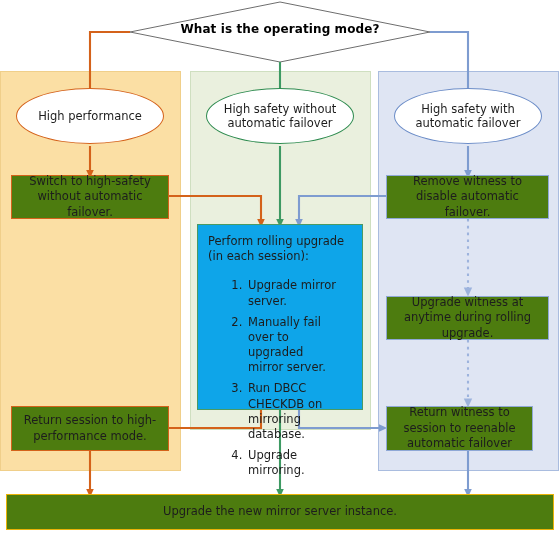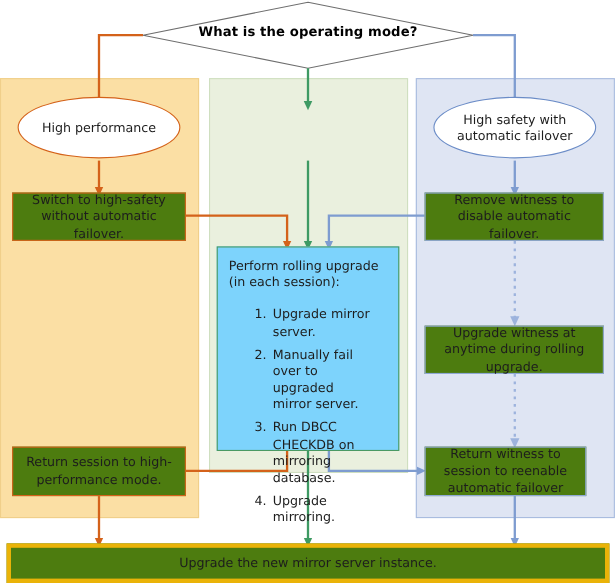--- a/index.html
+++ b/index.html
@@ -61,26 +61,26 @@
     display:flex;
     align-items:center;
     justify-content:center;
     text-align:center;
     font-size:11.5px;
     color:#1d1d1d;
     line-height:1.35;
   }
   .bx-orange{border:1.4px solid #d4621a;}
   .bx-blue{border:1.4px solid #8fa8d6;}
-  .bx-grey{border:4px solid #eab308;}
+  .bx-grey{border:1px solid #eab308;}
 
   .listbox{
     position:absolute;
     box-sizing:border-box;
-    background:#7dd3fc;
+    background:#0ea5e9;
     border:1.4px solid #4a9a63;
     font-size:11.5px;
     color:#1d1d1d;
     line-height:1.32;
     padding:9px 8px 8px 10px;
     text-align:left;
   }
   .listbox .lead{margin:0 0 6px 0;}
   .listbox ol{
     margin:14px;
@@ -195,20 +195,23 @@
       <path d="M468,451 L468,493" fill="none" stroke="#7e9cd0" stroke-width="2.1" marker-end="url(#ar-b)"></path>
     </g>
   </svg>
 
   <div class="diamond-label">What is the operating mode?</div>
 
   <div class="ellipse el-orange" style="left:16px;top:88px;width:148px;height:56px;">
     <span>High performance</span>
   </div>
 
+  <div class="ellipse el-green" style="left:206px;top:88px;width:148px;height:56px;">
+    <span>High safety without automatic failover</span>
+  </div>
 
   <div class="ellipse el-blue" style="left:394px;top:88px;width:148px;height:56px;">
     <span>High safety with automatic failover</span>
   </div>
 
   <div class="nodebox bx-orange" style="left:11px;top:175px;width:158px;height:44px;padding:0 6px;">
     <span>Switch to high-safety without automatic failover.</span>
   </div>
 
   <div class="nodebox bx-blue" style="left:386px;top:175px;width:163px;height:44px;padding:0 6px;">

